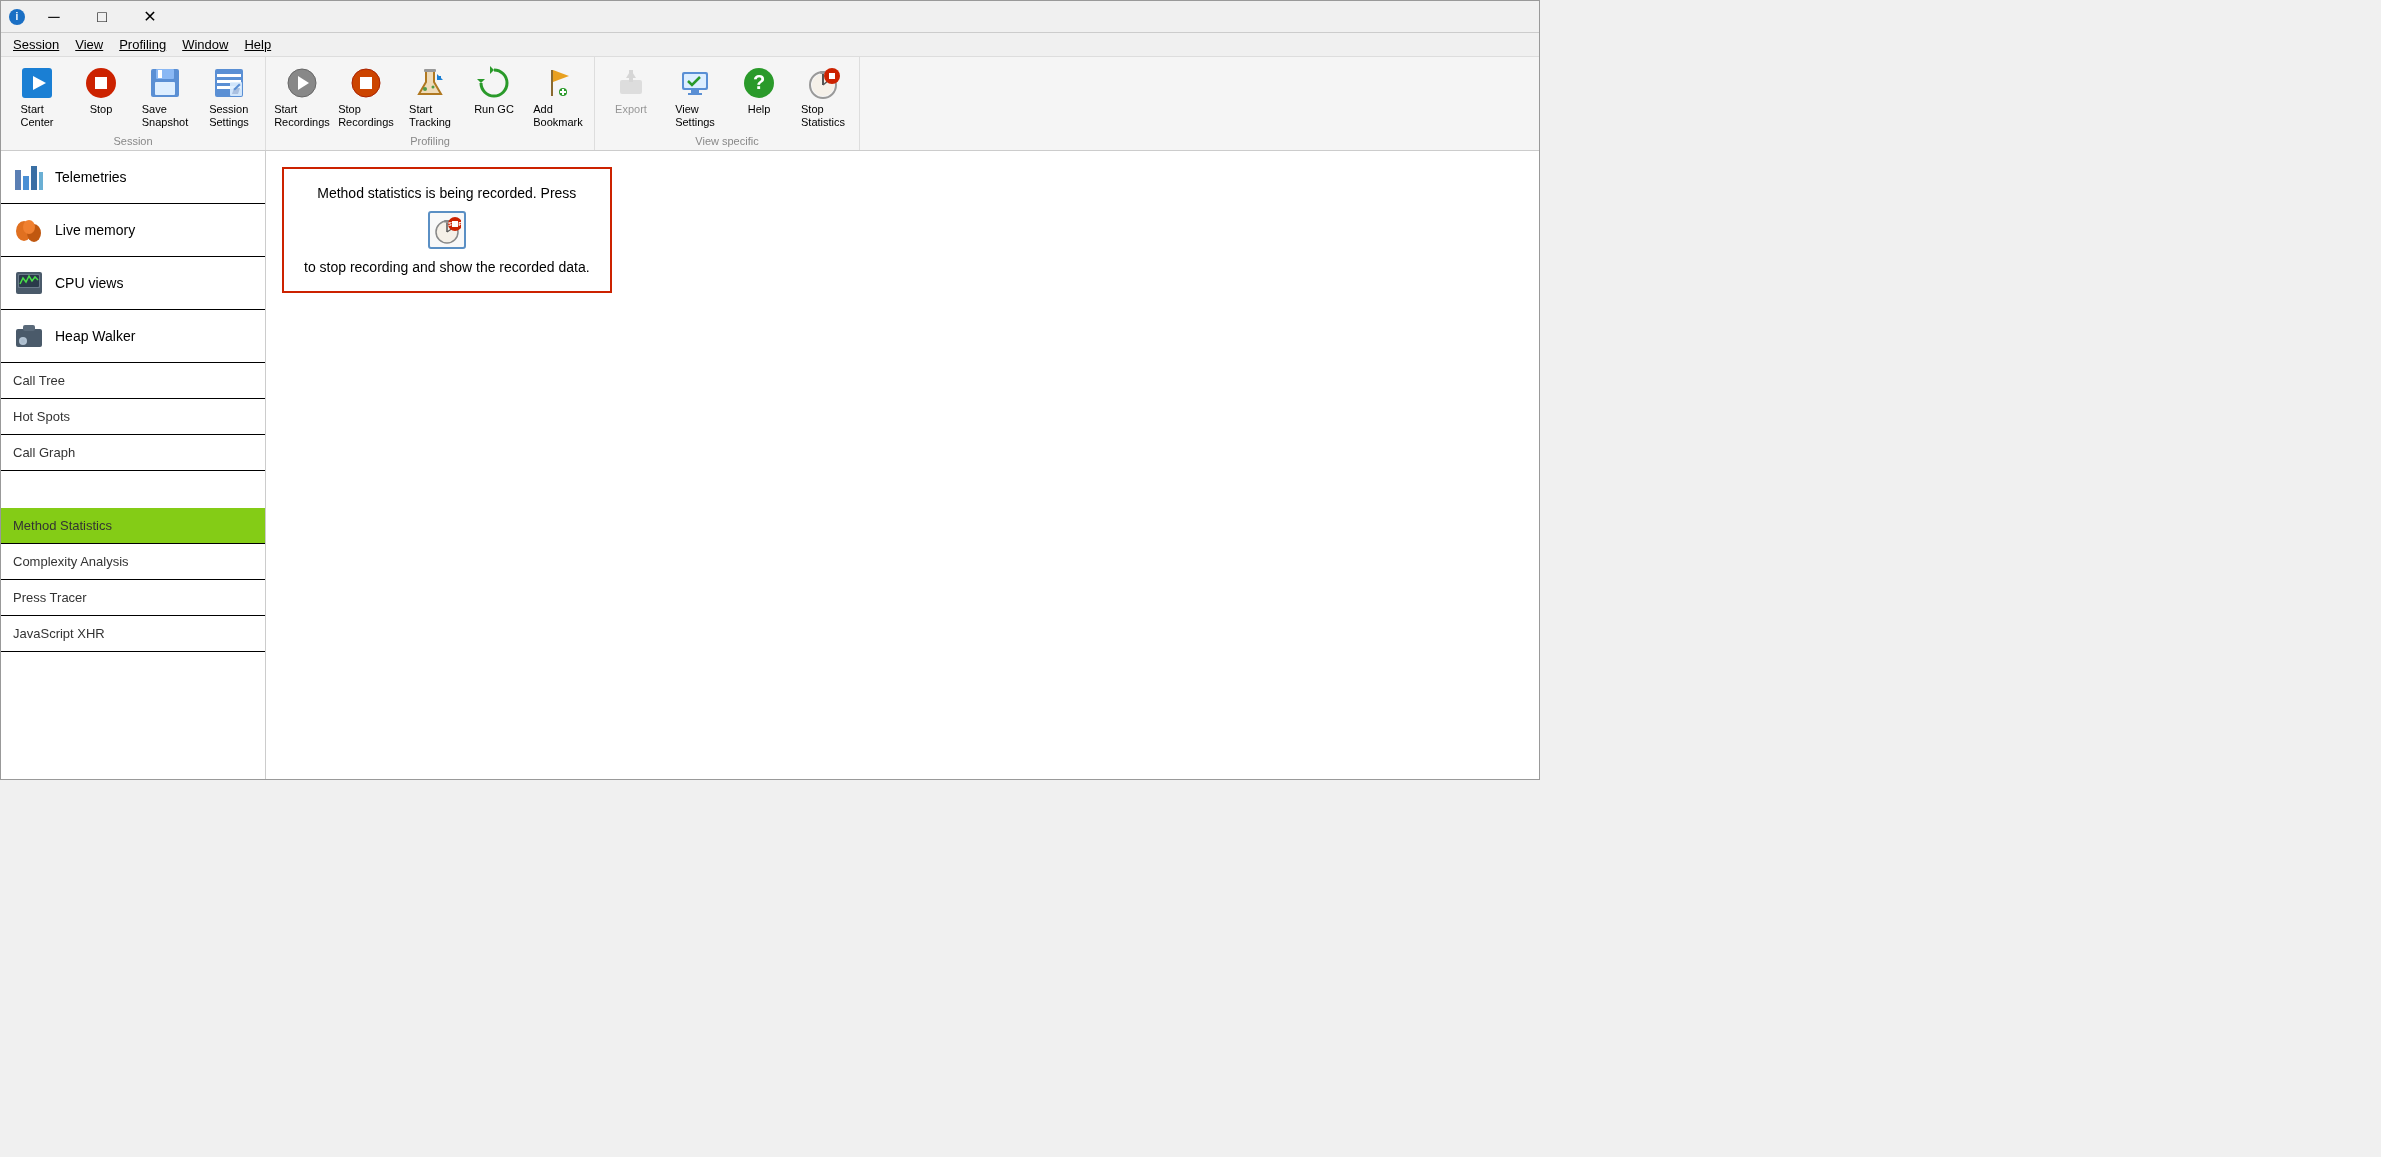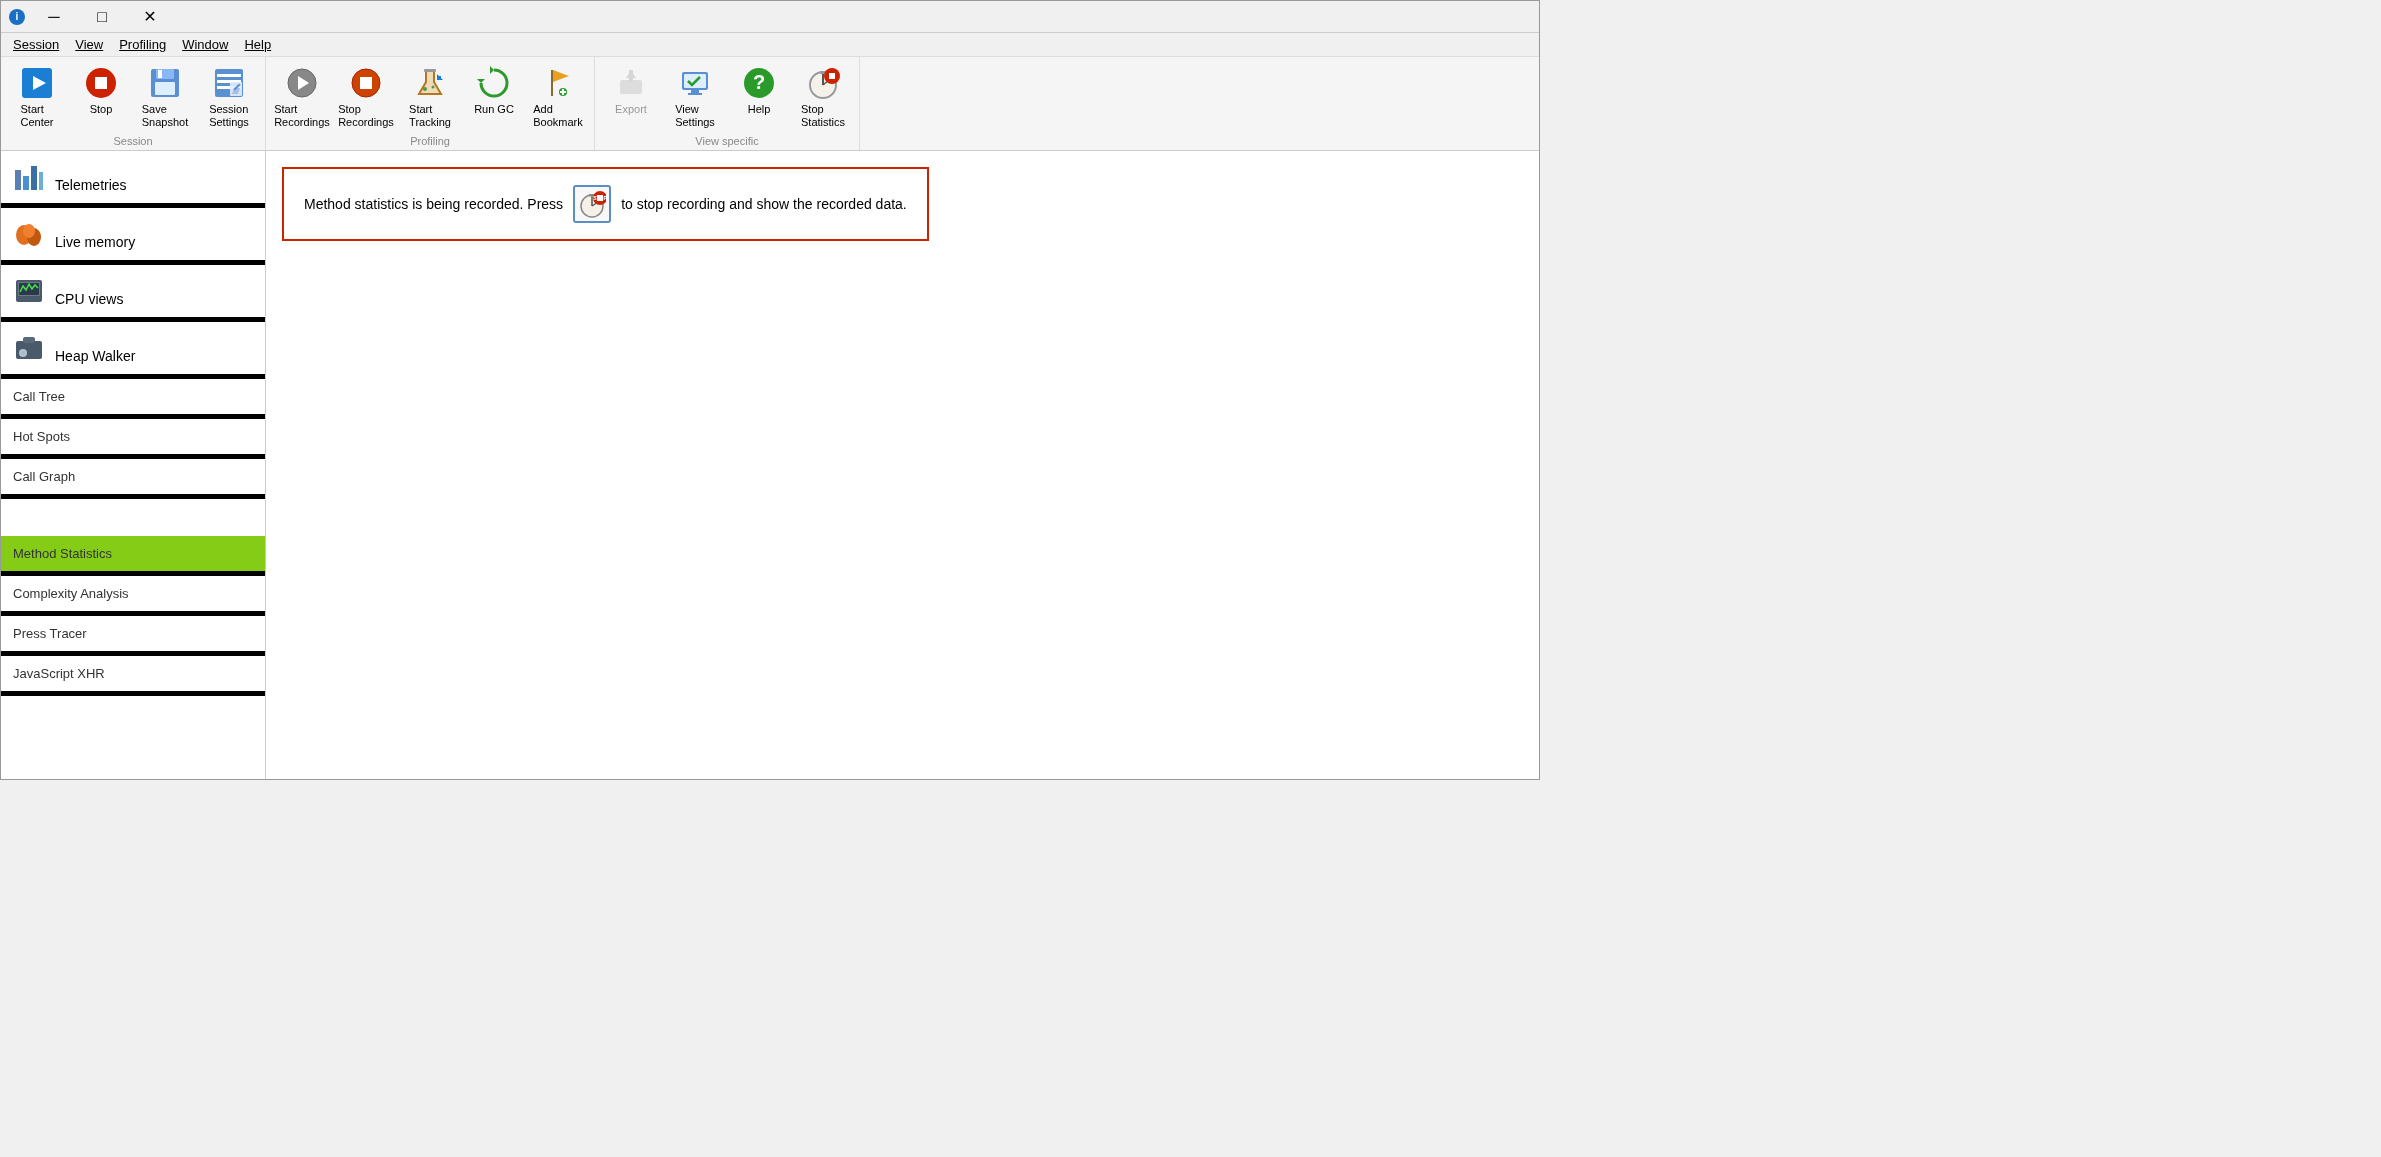--- a/index.html
+++ b/index.html
@@ -96,24 +96,24 @@
     
     .sidebar {
       width: 265px;
       background: #fff;
       border-right: 1px solid #ccc;
       overflow-y: auto;
       flex-shrink: 0;
     }
     .sidebar-item {
       display: flex;
-      align-items: flex-end;
+      align-items: center;
       padding: 10px 12px;
       cursor: pointer;
-      border-bottom: 5px solid #000000;
+      border-bottom: 1px solid #000000;
       font-size: 14px;
     }
     .sidebar-item.active {
       background: #84cc16;
       color: white;
       margin-top: 37px;
     }
     .sidebar-item.sub {
       font-size: 13px;
       color: #333;
@@ -135,20 +135,21 @@
 
     .notice-box {
       border: 2px solid #cc2200;
       padding: 16px 20px;
       display: inline-flex;
       align-items: center;
       gap: 10px;
       background: #fff;
       max-width: 760px;
       font-size: 14px;
+      flex-direction: column;
     }
 
     .stop-btn-inline {
       width: 38px; height: 38px;
       border: 2px solid #5a8fc4;
       border-radius: 3px;
       display: flex; align-items: center; justify-content: center;
       background: #f8f8f8;
       flex-shrink: 0;
     }

